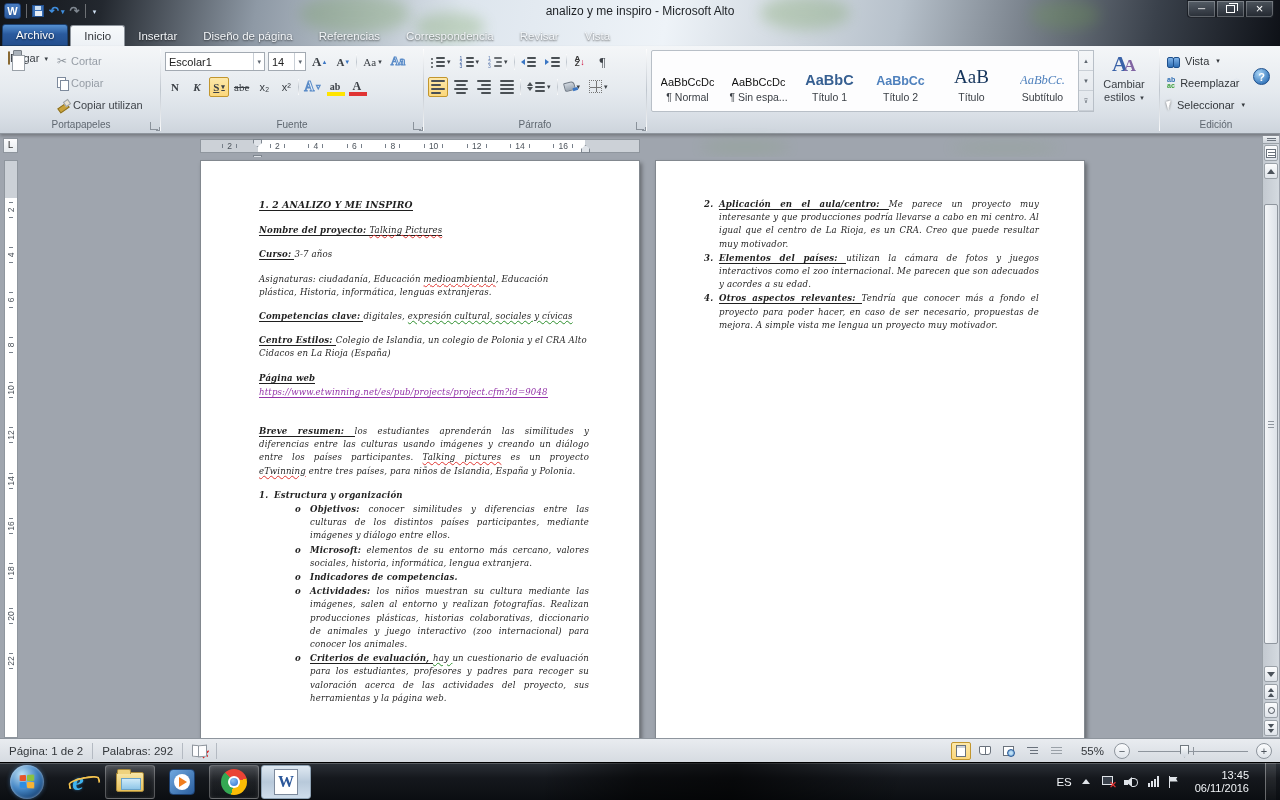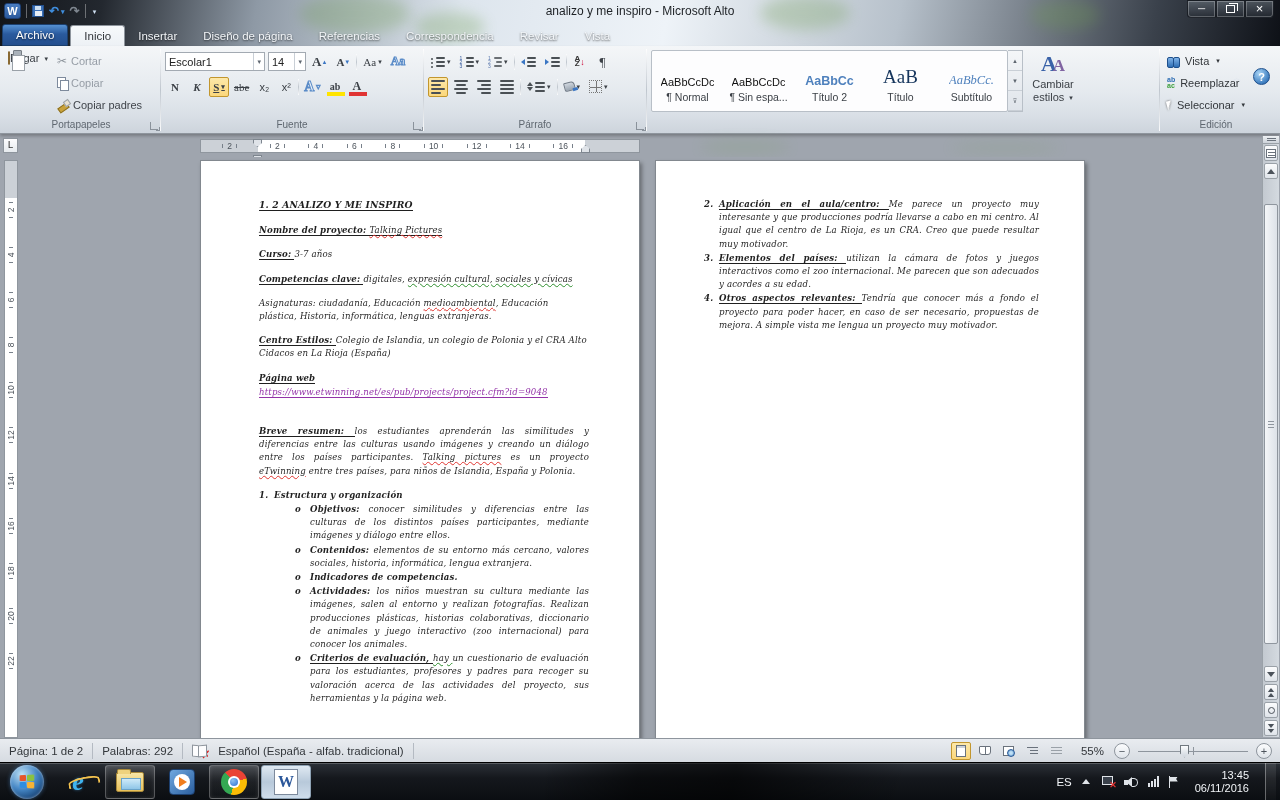--- a/index.html
+++ b/index.html
@@ -318,21 +318,21 @@
             <div class="small-cmd dim">
                 <span class="scissors">✂</span>
                 <span>Cortar</span>
               </div>
             <div class="small-cmd dim">
                 <span class="copy-ic"></span>
                 <span>Copiar</span>
               </div>
             <div class="small-cmd">
                 <span class="brush-ic"></span>
-                <span>Copiar padres</span>
+                <span>Copiar utilizan</span>
               </div>
           </div>
         </div>
         <div class="rg-label"><span>Portapapeles</span><span class="launcher"></span></div>
       </div>
 
       <div class="gsep"></div>
 
       <div class="rgroup" style="width:262px;">
         <div class="rg-content">
@@ -493,20 +493,24 @@
       <div class="rgroup" style="width:512px;">
         <div class="rg-content styles-wrap">
           <div class="styles-gallery">
               <div class="sitem">
                 <div class="sprev normal">AaBbCcDc</div>
                 <div class="slab">¶ Normal</div>
               </div>
               <div class="sitem">
                 <div class="sprev normal">AaBbCcDc</div>
                 <div class="slab">¶ Sin espa...</div>
+              </div>
+              <div class="sitem">
+                <div class="sprev t1">AaBbC</div>
+                <div class="slab">Título 1</div>
               </div>
               <div class="sitem">
                 <div class="sprev t2">AaBbCc</div>
                 <div class="slab">Título 2</div>
               </div>
               <div class="sitem">
                 <div class="sprev t">AaB</div>
                 <div class="slab">Título</div>
               </div>
               <div class="sitem">
@@ -616,24 +620,24 @@
         <div class="blk h">
           <span class="txt"><span class="b u">1. 2 ANALIZO Y ME INSPIRO</span></span>
         </div>
         <div class="blk p">
           <span class="txt"><span class="b u">Nombre del proyecto: </span><span class="u wavy-red">Talking Pictures</span></span>
         </div>
         <div class="blk p">
           <span class="txt"><span class="b u">Curso: </span><span>3-7 años</span></span>
         </div>
         <div class="blk p">
+          <span class="txt"><span>Asignaturas: ciudadanía, Educación </span><span class="wavy-red">medioambiental</span><span>, Educación plástica, Historia, informática, lenguas extranjeras.</span></span>
+        </div>
+        <div class="blk p">
           <span class="txt"><span class="b u">Competencias clave: </span><span>digitales, </span><span class="wavy-green">expresión cultural, sociales y cívicas</span></span>
-        </div>
-        <div class="blk p">
-          <span class="txt"><span>Asignaturas: ciudadanía, Educación </span><span class="wavy-red">medioambiental</span><span>, Educación plástica, Historia, informática, lenguas extranjeras.</span></span>
         </div>
         <div class="blk p">
           <span class="txt"><span class="b u">Centro Estilos: </span><span>Colegio de Islandia, un colegio de Polonia  y el CRA  Alto Cidacos en La Rioja (España)</span></span>
         </div>
         <div class="blk p" style="margin-bottom: 1px;">
           <span class="txt"><span class="b u">Página web</span></span>
         </div>
         <div class="blk p">
           <span class="txt"><span class="lnk">https://www.etwinning.net/es/pub/projects/project.cfm?id=9048</span></span>
         </div>
@@ -643,21 +647,21 @@
         <div class="blk num" style="margin-top: 10px;">
           <span class="lnum">1.</span>
           <span class="txt"><span class="b">Estructura y organización</span></span>
         </div>
         <div class="blk bullet" style="text-align: justify;">
           <span class="lbul">o</span>
           <span class="txt"><span class="b">Objetivos: </span><span>conocer similitudes y diferencias entre las culturas de los distintos países participantes, mediante imágenes y diálogo entre ellos.</span></span>
         </div>
         <div class="blk bullet" style="text-align: justify;">
           <span class="lbul">o</span>
-          <span class="txt"><span class="b">Contenidos: </span><span>elementos de su entorno más cercano, valores sociales, historia, informática, lengua extranjera.</span></span>
+          <span class="txt"><span class="b">Microsoft: </span><span>elementos de su entorno más cercano, valores sociales, historia, informática, lengua extranjera.</span></span>
         </div>
         <div class="blk bullet">
           <span class="lbul">o</span>
           <span class="txt"><span class="b">Indicadores de competencias.</span></span>
         </div>
         <div class="blk bullet" style="text-align: justify;">
           <span class="lbul">o</span>
           <span class="txt"><span class="b">Actividades: </span><span>los niños muestran su cultura mediante las imágenes, salen al entorno y realizan fotografías. Realizan producciones plásticas, historias colaborativas, diccionario de animales y juego interactivo (zoo internacional) para conocer los animales.</span></span>
         </div>
         <div class="blk bullet" style="text-align: justify;">
@@ -781,23 +785,20 @@
       </div>
     <div class="st-sep"></div>
     <div class="st-item">
         <span>Palabras: 292</span>
       </div>
     <div class="st-sep"></div>
     <div class="st-item">
         <span class="book-ic">
           <span class="book-x">✗</span>
         </span>
-      </div>
-    <div class="st-item" style="padding-left:2px;">
-        <span>Español (España - alfab. tradicional)</span>
       </div>
     <div class="st-sep"></div>
     <div id="status-right">
       <div class="view-btn on">
           <span class="vb-page"></span>
         </div>
       <div class="view-btn">
           <span class="vb-book"></span>
         </div>
       <div class="view-btn">

